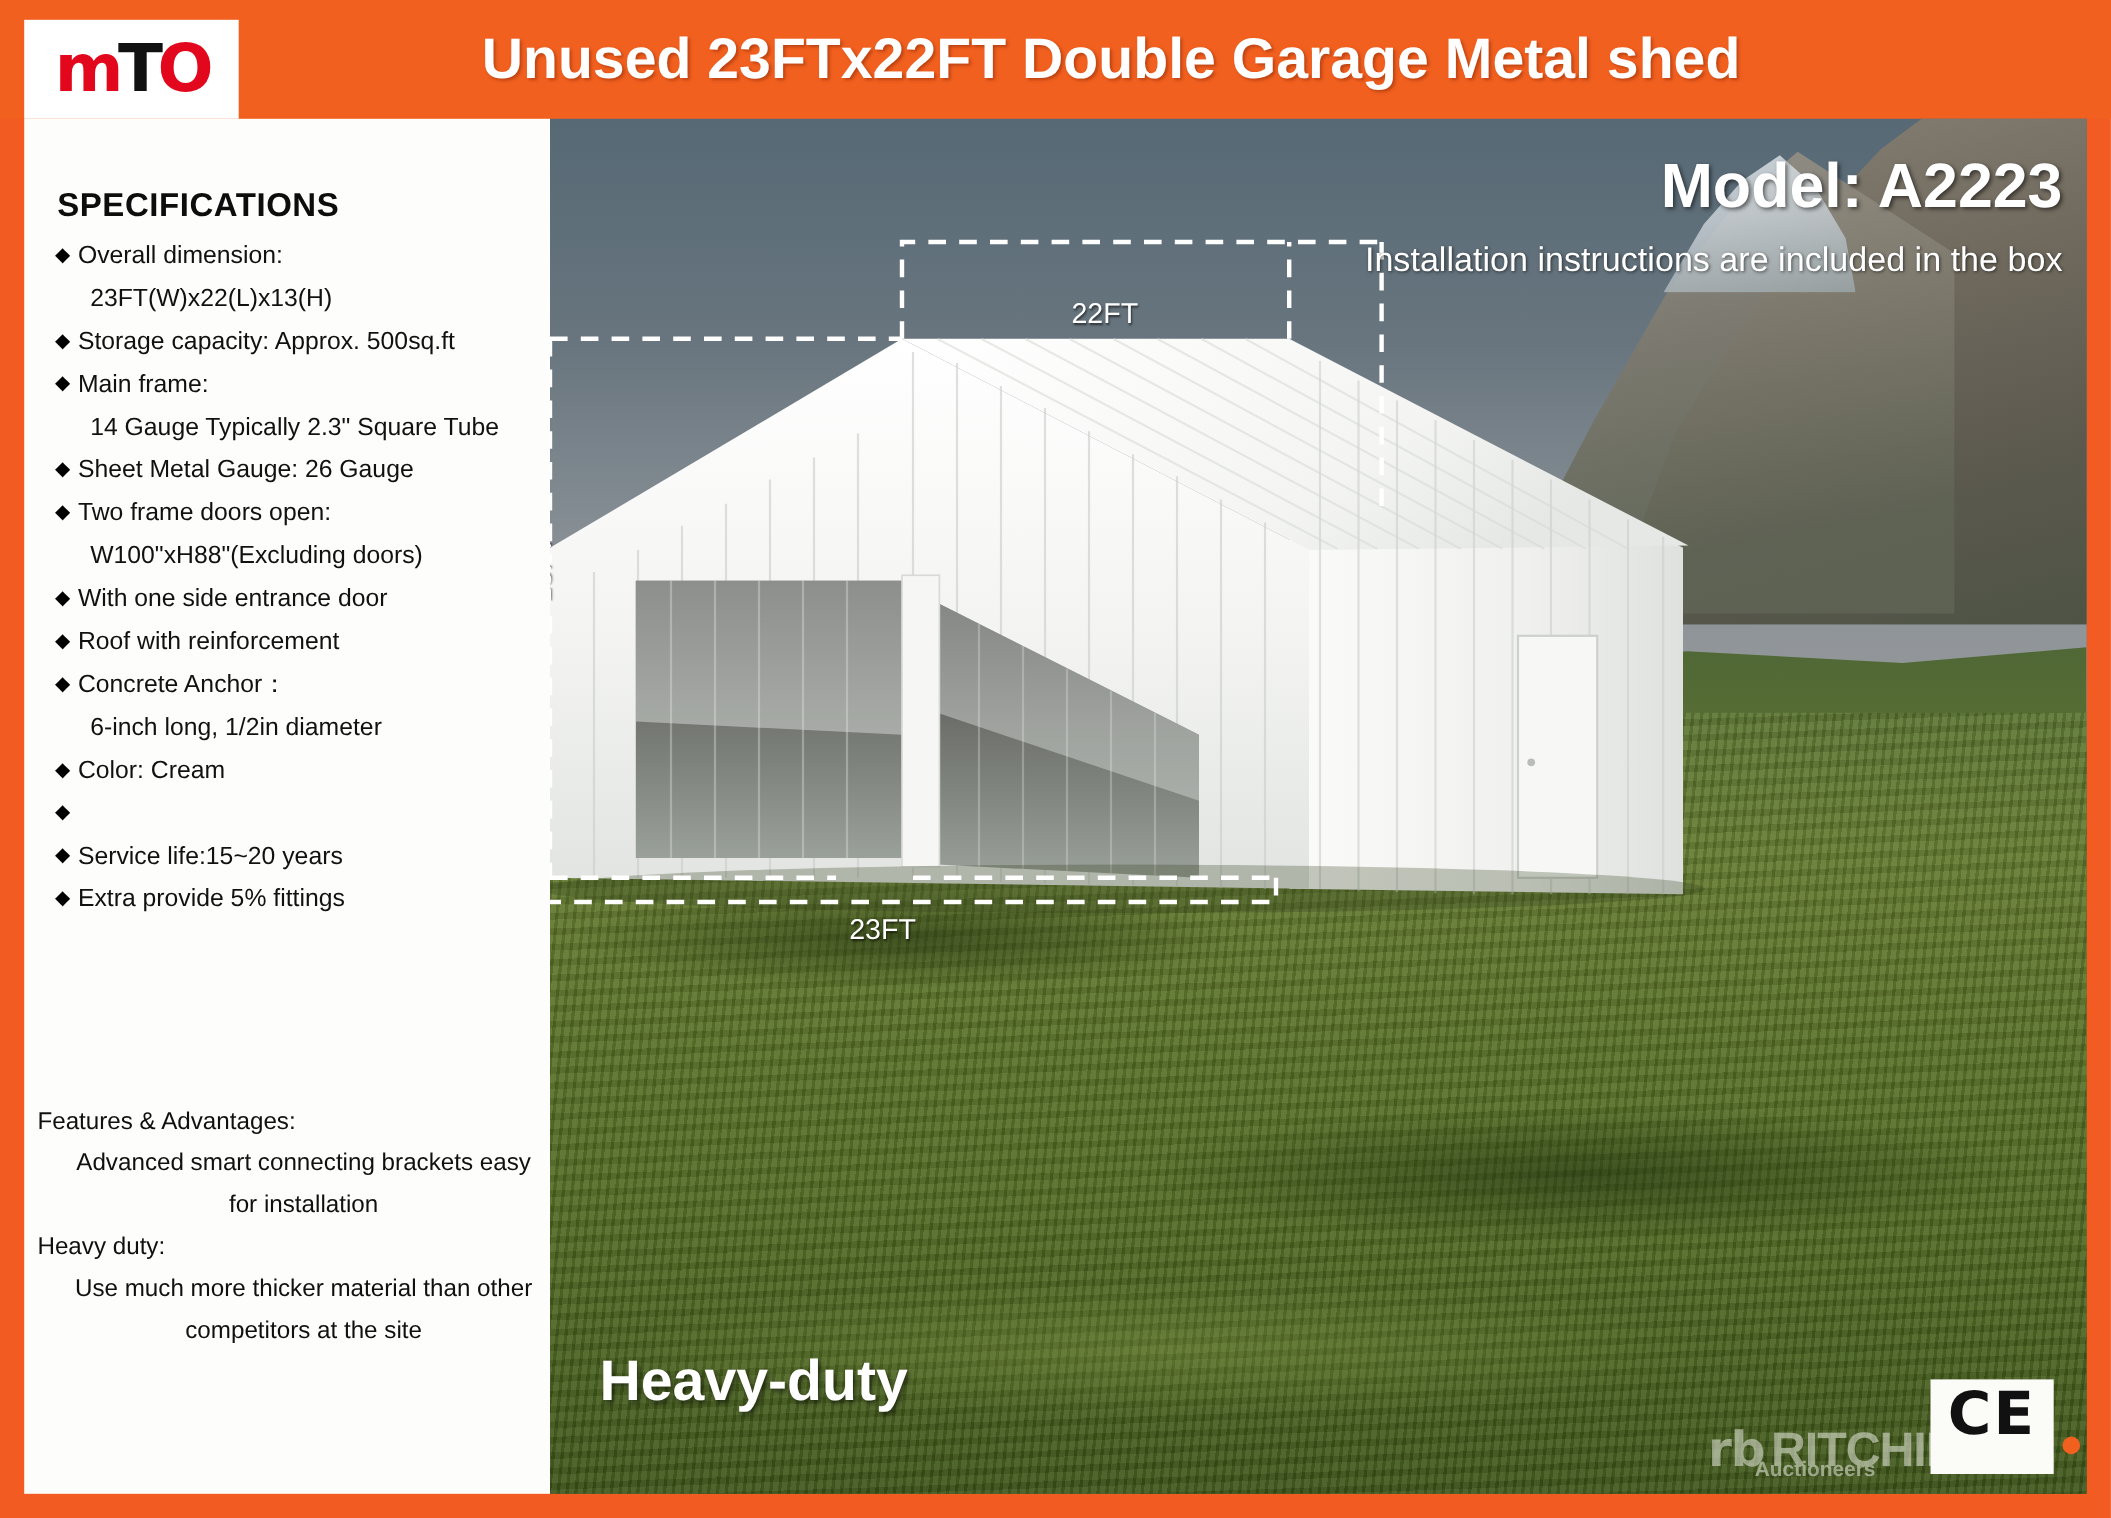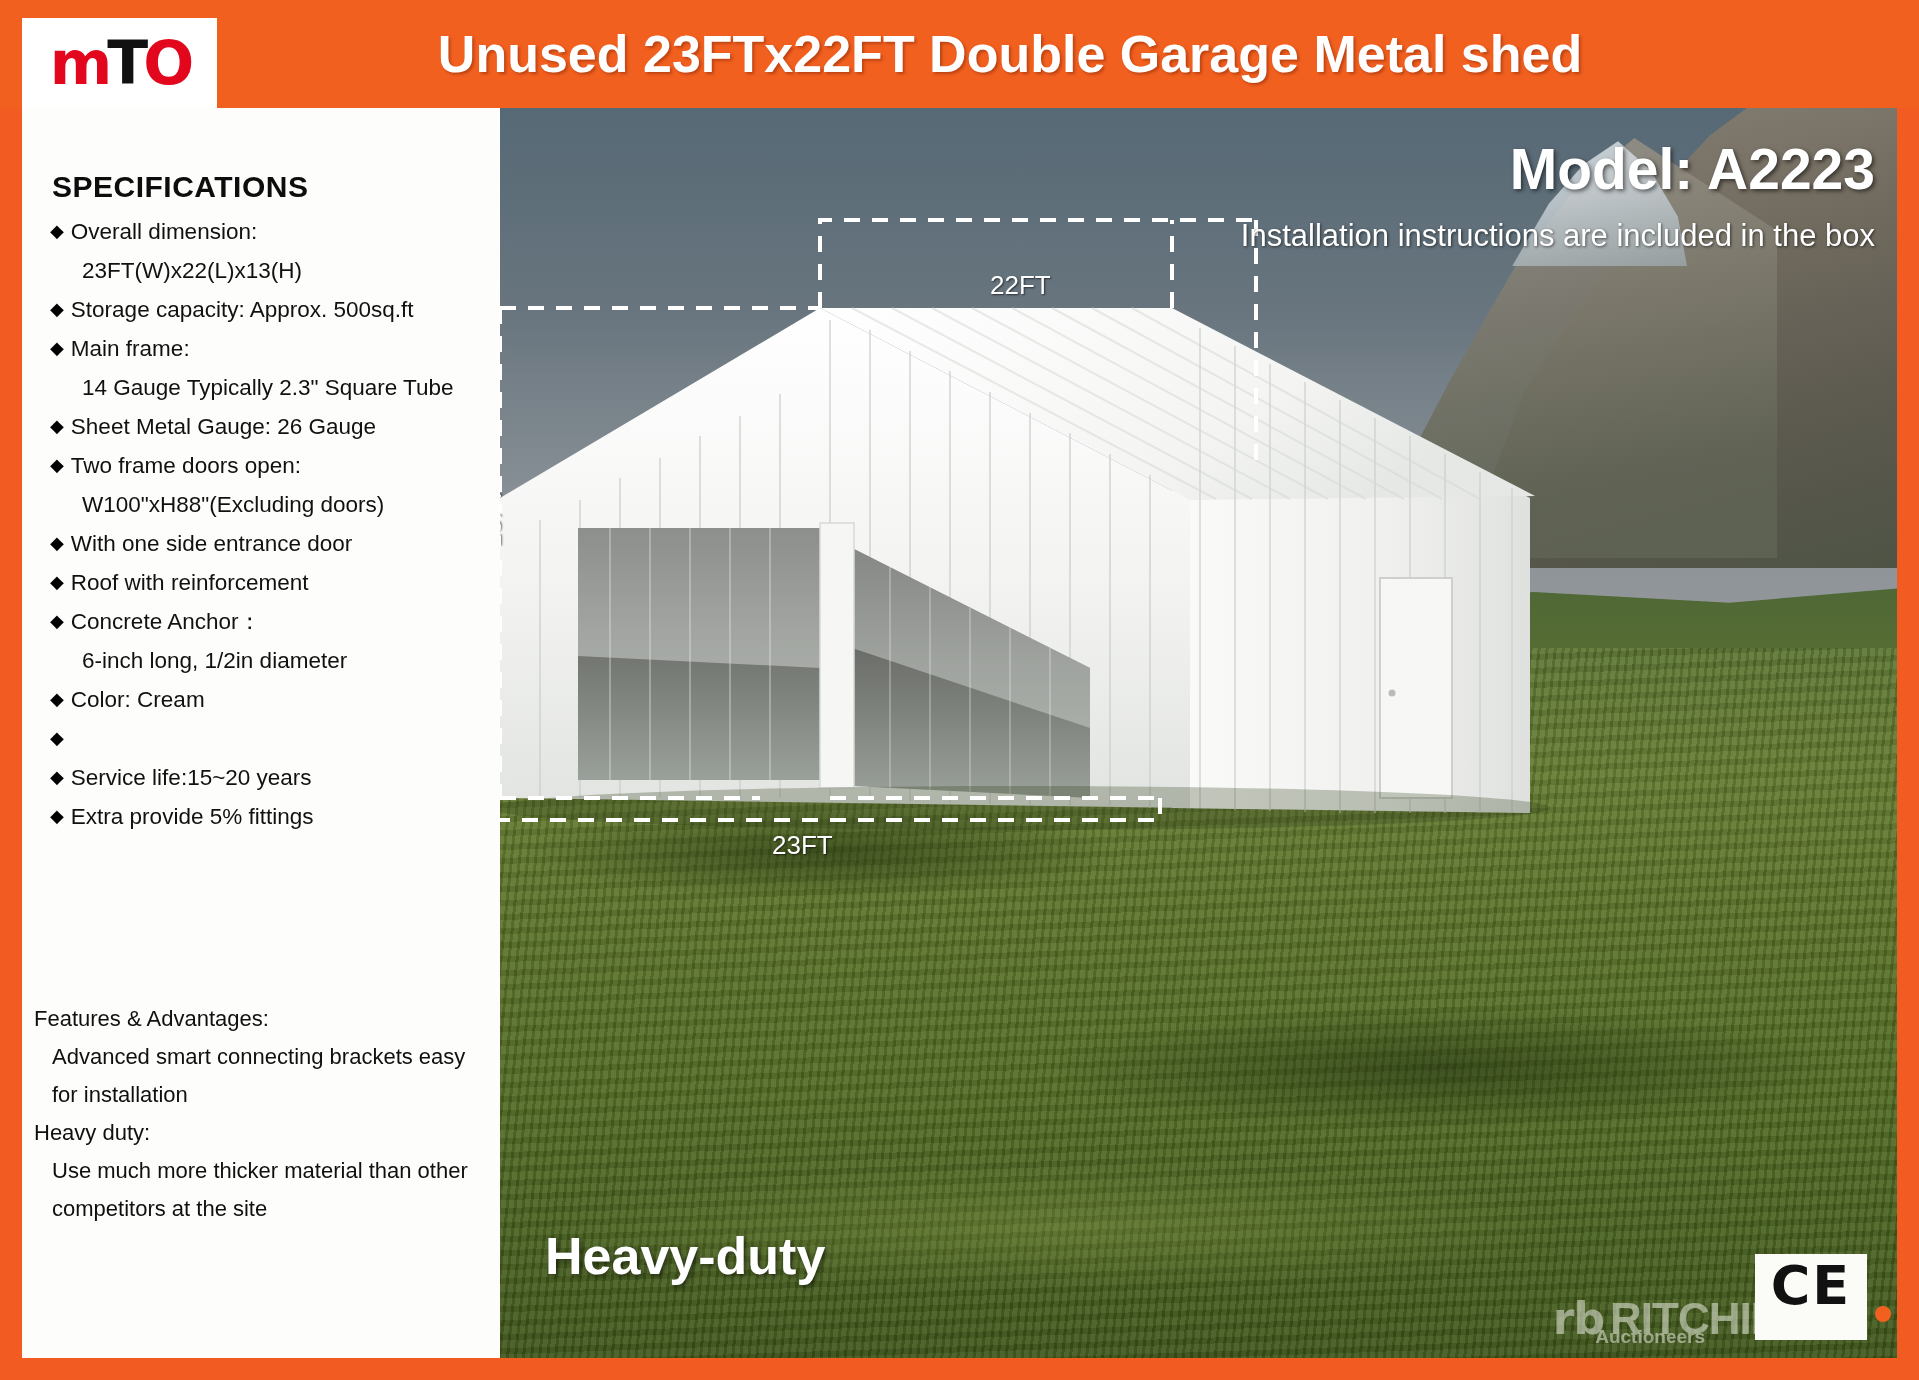--- a/index.html
+++ b/index.html
@@ -95,21 +95,21 @@
   .features {
     position: absolute; left: 12px; top: 892px;
     width: 466px;
   }
   .feat-head {
     font-size: 22px; font-weight: normal; color: #101010;
     line-height: 38px;
   }
   .feat-line {
     font-size: 22px; color: #101010;
-    line-height: 38px; padding-left: 18px;
+    line-height: 38px; padding-left: 18px; text-align: center;
   }
 
   
   .photo {
     position: absolute;
     left: 500px; top: 108px;
     width: 1397px; height: 1250px;
     overflow: hidden;
     background: linear-gradient(#5d6b74 0%, #6f7b84 22%, #7e878d 34%, #6d7a74 42%, #4f6b3c 50%, #536c31 56%, #63762f 66%, #5c7030 78%, #4e6428 92%, #47591f 100%);
   }
@@ -191,21 +191,21 @@
     white-space: nowrap;
   }
   .heavy-duty {
     position: absolute; left: 45px; bottom: 72px;
     font-size: 52px; font-weight: bold; color: #ffffff;
     text-shadow: 2px 2px 5px rgba(0,0,0,.5);
     white-space: nowrap;
   }
 
   
-  .dim-22 { position:absolute; left: 490px; top: 162px; color:#fff; font-size: 26px; text-shadow: 1px 1px 2px rgba(0,0,0,.6);}
+  .dim-22 { position:absolute; left: 474px; top: 162px; color:#fff; font-size: 26px; text-shadow: 1px 1px 2px rgba(0,0,0,.6);}
   .dim-23 { position:absolute; left: 272px; top: 722px; color:#fff; font-size: 26px; text-shadow: 1px 1px 2px rgba(0,0,0,.6);}
   .dim-13 {
     position:absolute; left: -38px; top: 395px; color:#fff; font-size: 26px;
     transform: rotate(-90deg); text-shadow: 1px 1px 2px rgba(0,0,0,.6);
   }
 
   
   .watermark {
     position: absolute; right: 118px; bottom: 14px;
     display: flex; align-items: flex-end;

